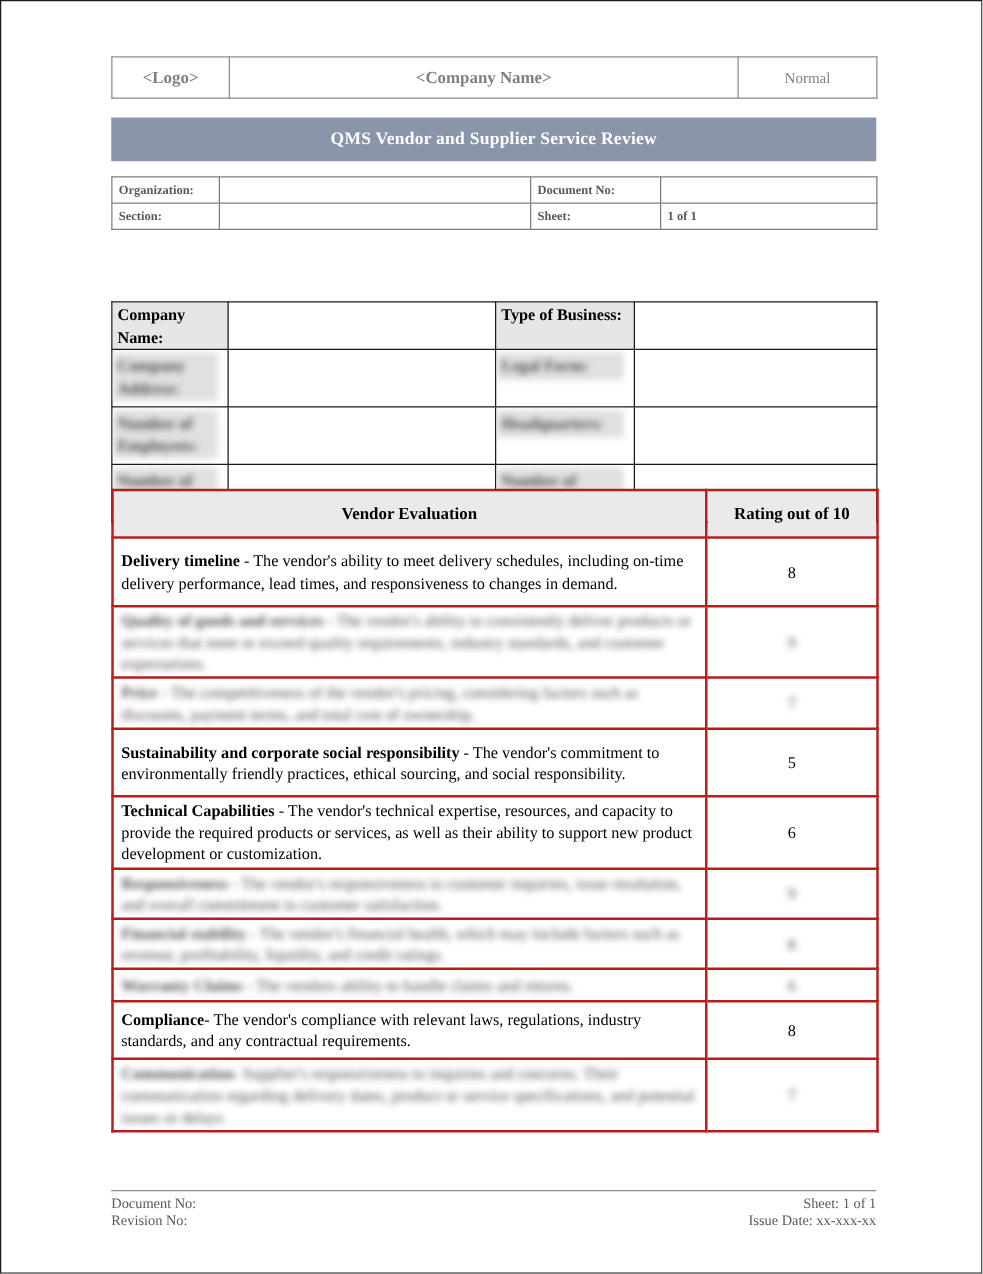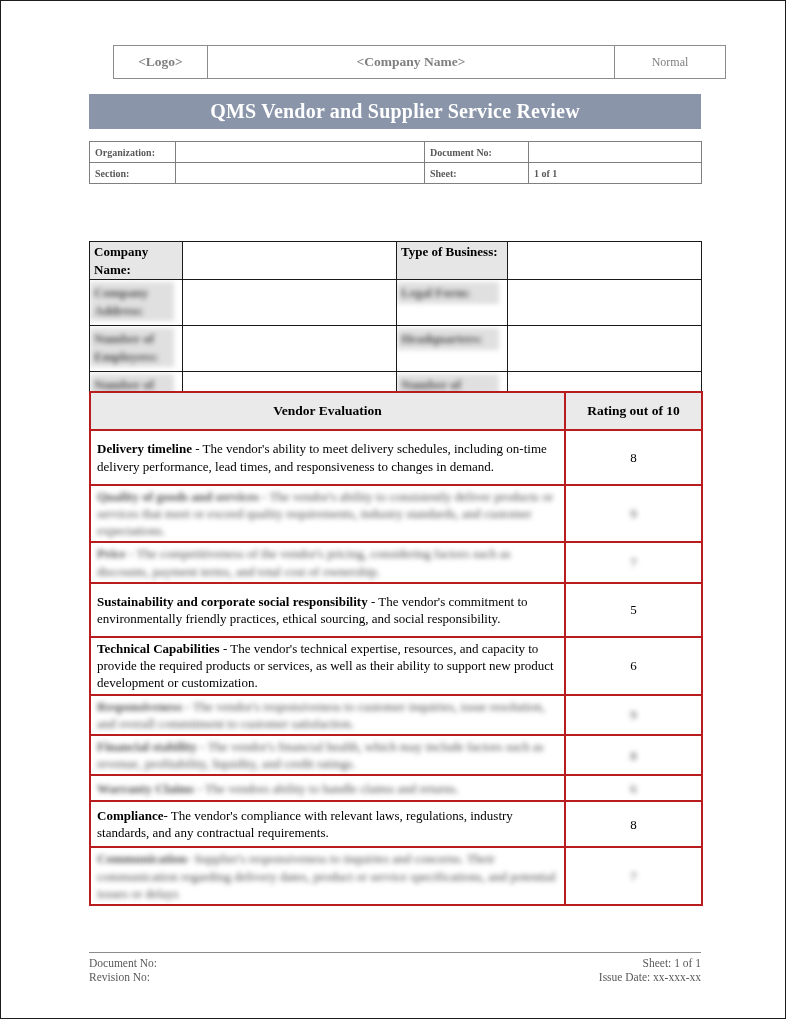--- a/index.html
+++ b/index.html
@@ -10,34 +10,34 @@
     background:#ffffff;
     border:1px solid #1c1c1c;
     font-family:"Liberation Serif", "DejaVu Serif", serif;
     color:#000;
     overflow:hidden;
   }
   table { border-collapse:collapse; table-layout:fixed; }
   td, th { overflow:hidden; }
 
   
-  .header-table { position:absolute; left:88px; top:44px; width:612px;margin-left:24px; }
+  .header-table { position:absolute; left:88px; top:44px; width:612px; }
   .header-table td {
     border:1px solid #8c8c8c;
     height:33px;
     text-align:center; vertical-align:middle;
     font-size:13.5px; color:#7f7f7f; font-weight:bold;
   }
   .header-table td.normal-cell { font-weight:normal; font-size:12px; }
 
   
   .banner {
     position:absolute; left:88px; top:93px; width:612px; height:35px;
     background:#8a95aa;
-    color:#ffffff; font-weight:bold; font-size:20px;
+    color:#ffffff; font-weight:bold; font-size:14px;
     text-align:center; line-height:35px;
     letter-spacing:.2px;
   }
 
   
   .info-table { position:absolute; left:88px; top:140px; width:612px; }
   .info-table td {
     border:1px solid #7f7f7f;
     height:21px; vertical-align:middle;
     font-size:10px; font-weight:bold; color:#595959;

